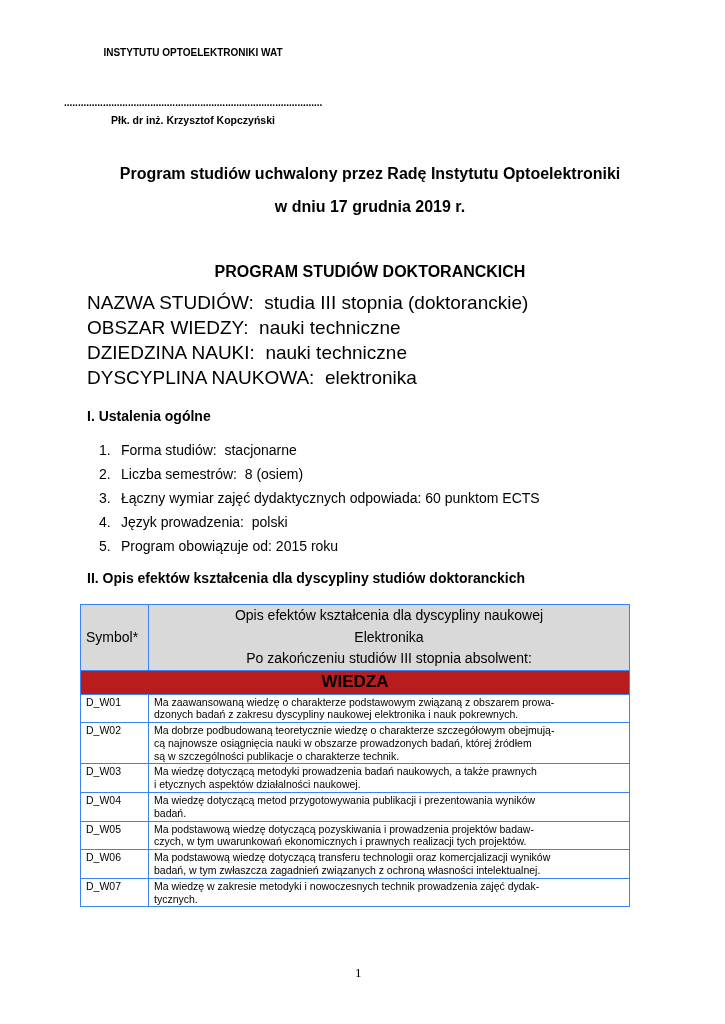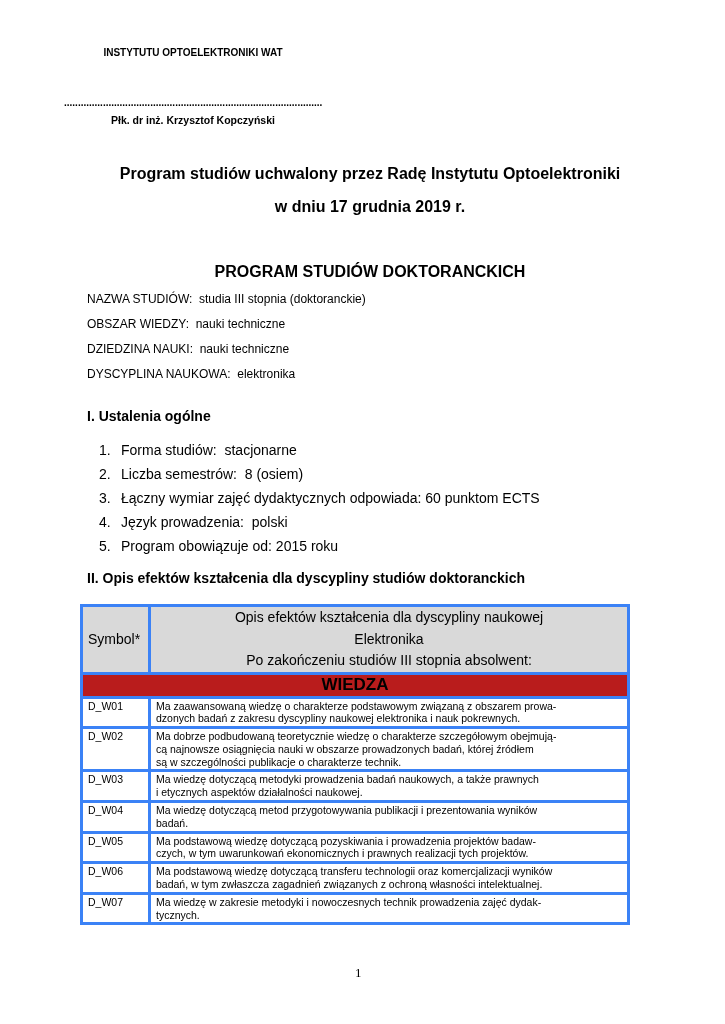--- a/index.html
+++ b/index.html
@@ -12,29 +12,29 @@
     .sig-line1 { font-size: 10px; font-weight: bold; line-height: 12px; }
     .sig-line2 { font-size: 10px; font-weight: bold; line-height: 12px; }
     .sig-dots { position: absolute; left: 64px; top: 98px; font-size: 10px; font-weight: bold; letter-spacing: 0px; width: 258px; overflow: hidden; white-space: nowrap; line-height: 10px; }
     .sig-name { position: absolute; left: 64px; top: 114px; width: 258px; text-align: center; font-size: 10.5px; font-weight: bold; }
 
     .main-title { left: 60px; width: 620px; text-align: center; font-weight: bold; font-size: 16px; }
     .t1 { top: 165px; }
     .t2 { top: 198px; }
     .t3 { top: 263px; }
 
-    .info-line { left: 87px; font-size: 12px; }
+    .info-line { left: 87px; font-size: 19px; }
 
     .section-head { left: 87px; font-size: 14px; font-weight: bold; }
 
     .ol-item { left: 99px; font-size: 14px; }
     .ol-num { display: inline-block; width: 22px; }
 
     table.effects { position: absolute; left: 80px; top: 604px; width: 550px; border-collapse: collapse; font-size: 10.5px; }
-    table.effects td { border: 3px solid #3b82f6; vertical-align: top; }
+    table.effects td { border: 1px solid #3b82f6; vertical-align: top; }
     .hdr-row td { background: #d9d9d9; }
     .hdr-symbol { width: 68px; font-size: 14px; vertical-align: middle !important; padding-left: 5px; }
     .hdr-desc { text-align: center; font-size: 14px; line-height: 21.5px; padding-top: 0px; }
     .wiedza-row td { text-align: center; font-weight: bold; font-size: 17px; height: 24px; vertical-align: middle !important; background: #b91c1c; }
     .sym-cell { padding: 1px 5px; line-height: 12.8px; }
     .desc-cell { padding: 1px 5px; line-height: 12.8px; }
 
     .page-num { left: 355px; top: 965px; font-family: "Liberation Serif", serif; font-size: 13px; }
   </style>
 </head>

